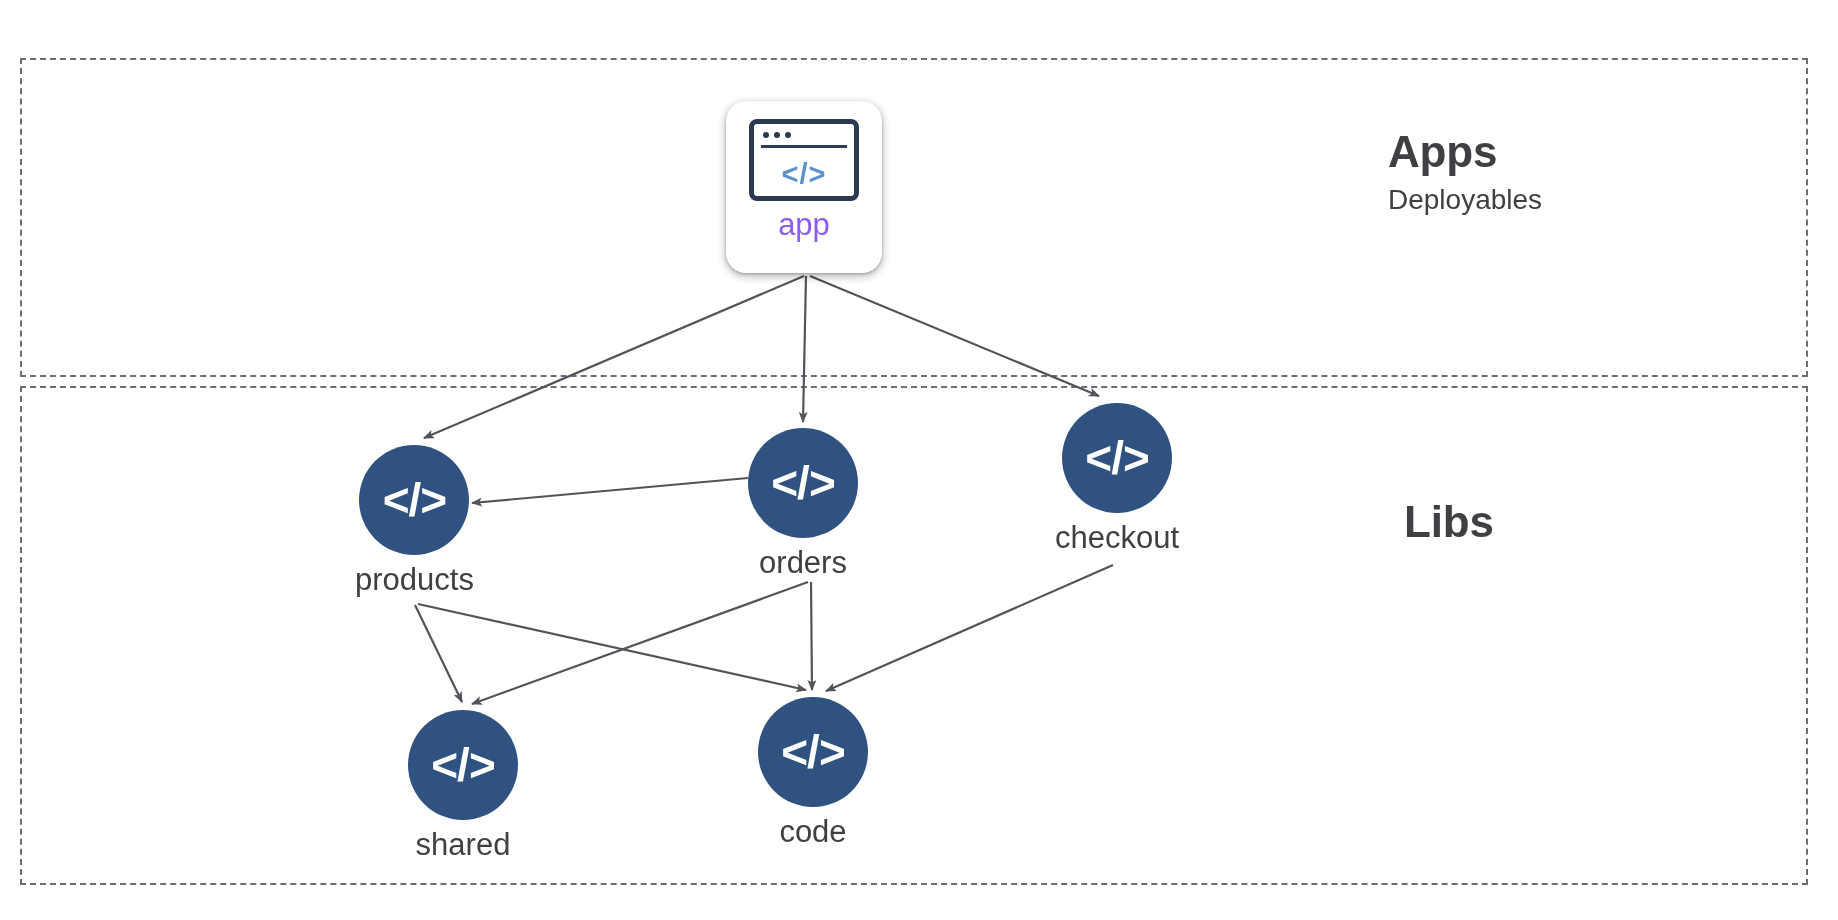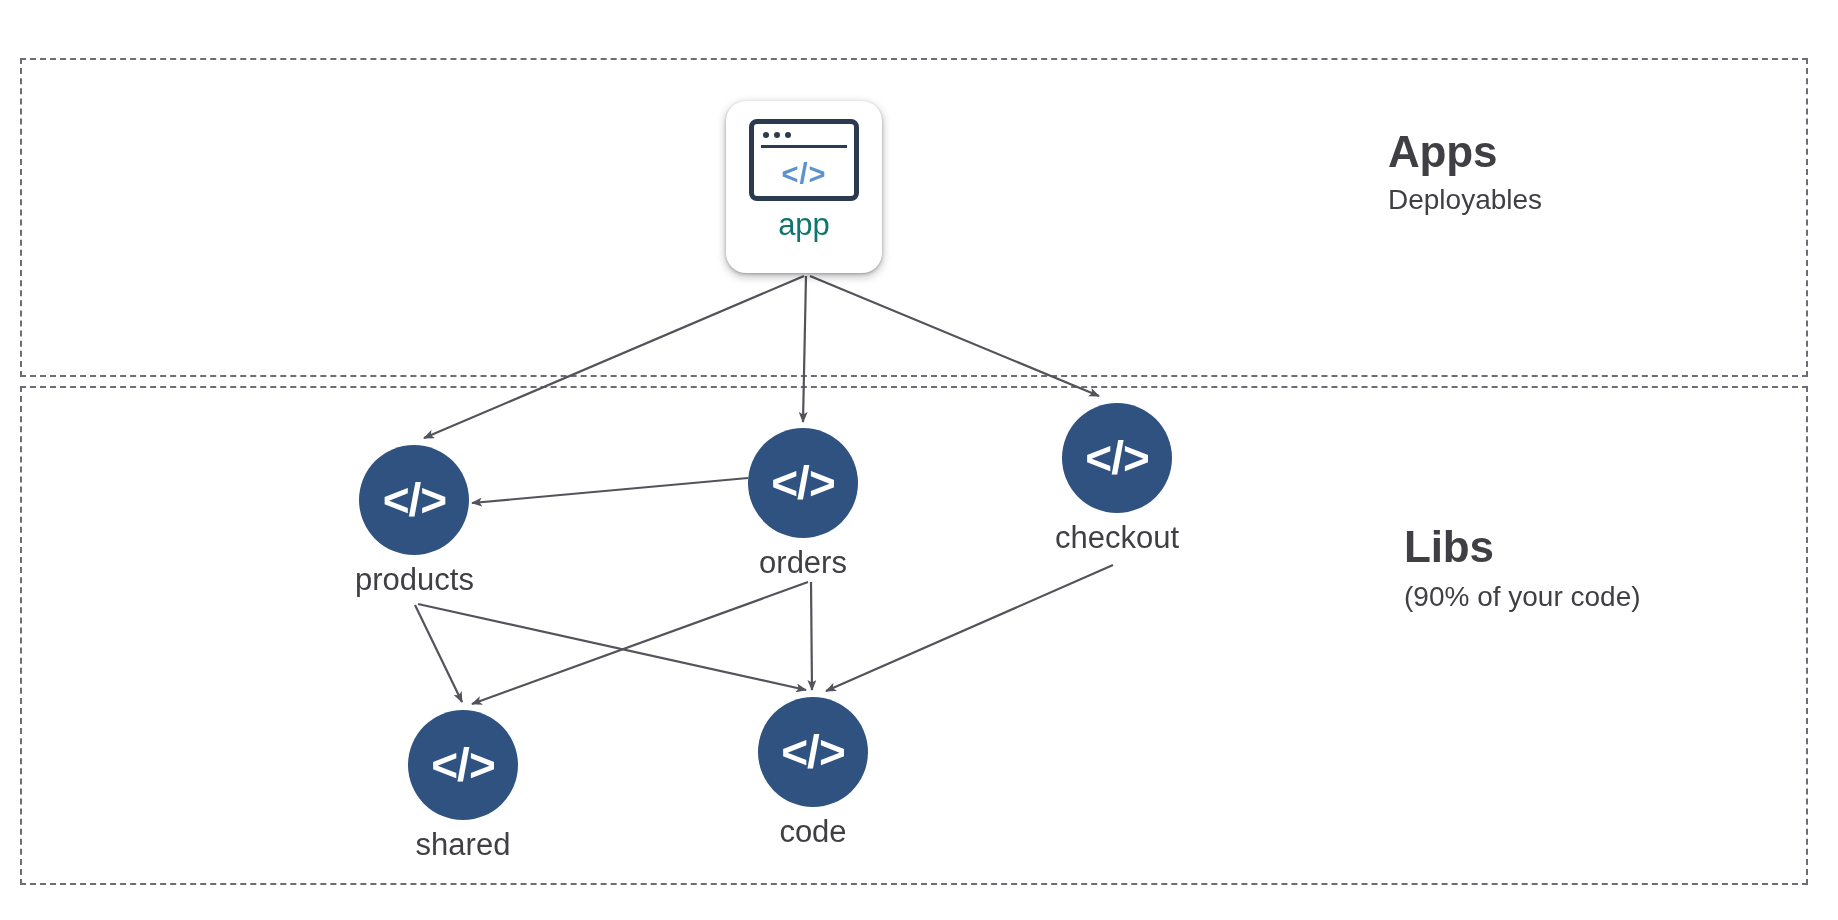--- a/index.html
+++ b/index.html
@@ -68,21 +68,21 @@
   .zone-caption.small-sub .caption-sub {
     font-size: 28px;
     margin-top: 8px;
   }
   #caption-apps {
     left: 1388px;
     top: 127px;
   }
   #caption-libs {
     left: 1404px;
-    top: 522px;
+    top: 497px;
   }
 
   
   #node-app {
     position: absolute;
     left: 726px;
     top: 101px;
     width: 156px;
     height: 172px;
     background: #ffffff;
@@ -138,21 +138,21 @@
     justify-content: center;
     color: #5c93cc;
     font-family: "Liberation Sans", sans-serif;
     font-size: 29px;
     font-weight: bold;
     letter-spacing: 1px;
   }
   #node-app .app-label {
     margin-top: 6px;
     font-size: 31px;
-    color: #0f766e;
+    color: #8b5cf6;
   }
 
   
   .lib-node {
     position: absolute;
     display: flex;
     flex-direction: column;
     align-items: center;
   }
   .lib-node .disc {
@@ -256,16 +256,15 @@
     <div class="lib-label">code</div>
   </div>
 
   <div class="zone-caption" id="caption-apps">
     <span class="caption-title">Apps</span>
     <span class="caption-sub">Deployables</span>
   </div>
 
   <div class="zone-caption small-sub" id="caption-libs">
     <span class="caption-title">Libs</span>
-    <span class="caption-sub">(90% of your code)</span>
   </div>
 
 </div>
 
 </body></html>

